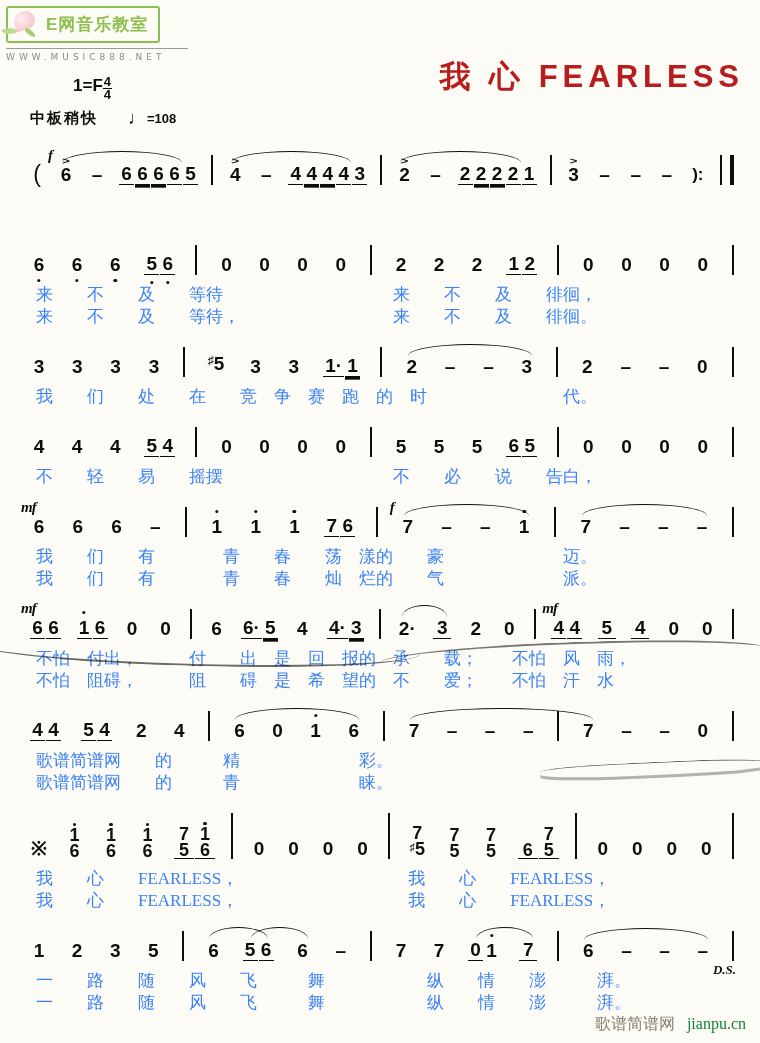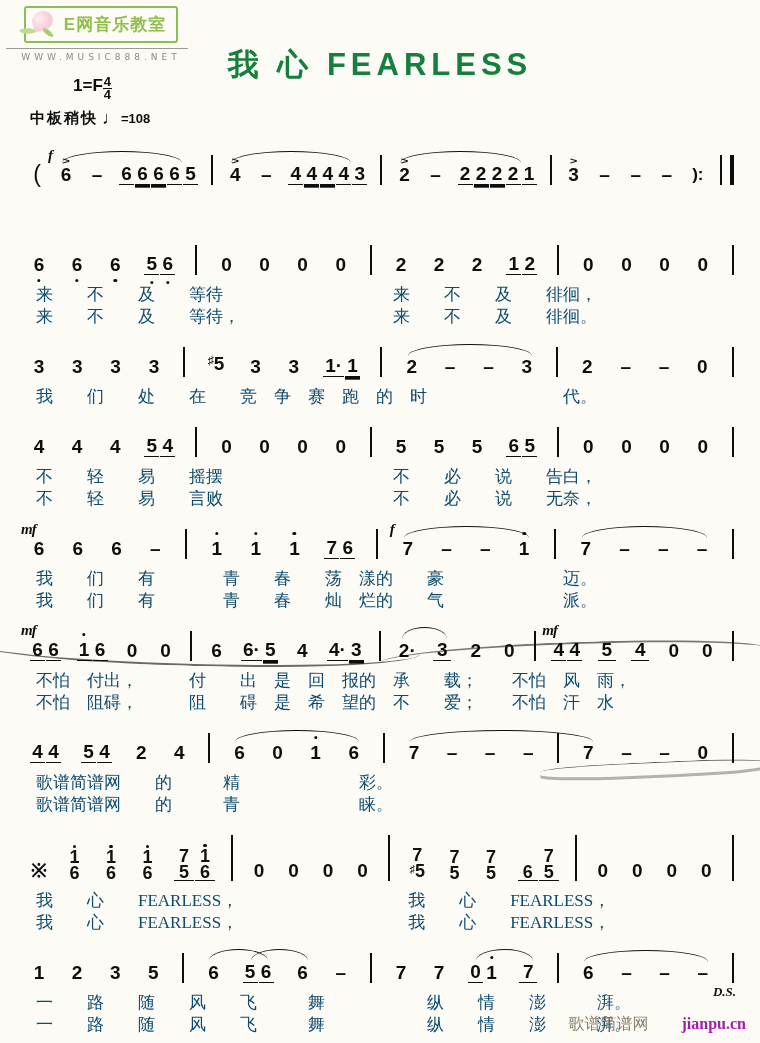--- a/index.html
+++ b/index.html
@@ -1,41 +1,41 @@
 <!DOCTYPE html>
 <html><head>
 <meta charset="utf-8">
 <style>
   html,body{margin:0;padding:0;}
   .page{width:760px;height:1043px;position:relative;background:#fcfbf5;overflow:hidden;
         font-family:"Liberation Sans",sans-serif;color:#111;}
 
   
-  .logo{position:absolute;left:6px;top:6px;width:190px;text-align:center;}
+  .logo{position:absolute;left:6px;top:6px;width:190px;}
   .logo-box{border:2px solid #8abf55;border-radius:3px;padding:5px 10px 5px 38px;position:relative;
             display:inline-block;color:#8fbf4d;font-weight:bold;font-size:17px;letter-spacing:1px;}
   .flower{position:absolute;left:-6px;top:1px;width:40px;height:34px;}
   .petal{position:absolute;left:12px;top:2px;width:21px;height:19px;border-radius:50% 50% 50% 12%;
          background:radial-gradient(circle at 35% 35%,#fdeef1,#f2b9c7);transform:rotate(-15deg);}
   .leaf{position:absolute;background:#a6cf6b;border-radius:0 100% 0 100%;}
   .l1{left:0;top:18px;width:15px;height:8px;transform:rotate(-22deg);background:#bcdb90;}
   .l2{left:22px;top:20px;width:12px;height:7px;transform:rotate(14deg);}
   .logo-rule{border-top:1px solid #9a9a9a;margin:5px 0 3px;width:182px;}
   .logo-url{font-size:9px;color:#8a8a8a;letter-spacing:4px;font-family:"DejaVu Sans",sans-serif;}
 
   
-  .title{position:absolute;left:0;right:0;top:40px;text-align:center;font-size:31px;letter-spacing:5px;
-         margin:4px;font-weight:bold;color:#15803d;}
+  .title{position:absolute;left:0;right:0;top:40px;text-align:right;font-size:31px;letter-spacing:5px;
+         margin:16px;font-weight:bold;color:#b91c1c;}
   .credits{position:absolute;right:18px;top:84px;font-size:17px;line-height:27px;letter-spacing:2px;
            font-family:"Liberation Serif",serif;text-align:right;color:#1a1a1a;}
   .meta{position:absolute;left:30px;top:76px;font-weight:bold;color:#0d0d0d;}
   .keyline{font-size:17px;display:flex;align-items:flex-start;margin-left:43px;}
   .meter{display:inline-flex;flex-direction:column;align-items:center;font-size:13px;line-height:12px;font-weight:bold;}
   .meter .den{border-top:1px solid #0d0d0d;padding:0 1px;}
-  .tempoline{margin-top:7px;font-size:15px;display:flex;align-items:center;gap:4px;letter-spacing:2px;}
+  .tempoline{margin-top:7px;font-size:15px;display:flex;align-items:center;gap:30px;letter-spacing:2px;}
   .bpm{font-size:13px;display:flex;align-items:center;letter-spacing:0;}
   .qnote{font-size:18px;margin-right:1px;}
 
   
   .score{position:absolute;left:28px;top:138px;right:24px;}
   .system{margin-bottom:2px;}
   .system.notes-only{margin-bottom:34px;}
   .notes{display:flex;justify-content:space-between;align-items:flex-end;position:relative;padding:17px 2px 9px;}
 
   .tk{display:inline-block;position:relative;font-weight:bold;font-size:19px;line-height:21px;
@@ -63,26 +63,26 @@
   .cd-dot{width:3.4px;height:3.4px;border-radius:50%;background:#0d0d0d;margin:0 auto 1px;}
   .cd-top{display:block;min-height:16px;}
   .cd-bot{display:block;}
   .bsharp{font-size:11px;position:relative;top:-4px;}
   .segno{font-size:19px;padding:0 1px;}
   .arc{position:absolute;height:11px;border-top:1.7px solid #0d0d0d;
        border-radius:50% 50% 0 0/100% 100% 0 0;pointer-events:none;}
   .ds{position:absolute;right:0;bottom:-8px;font-family:"Liberation Serif",serif;
       font-style:italic;font-weight:bold;font-size:13px;}
   .lyric{font-family:"Liberation Serif",serif;font-size:17px;line-height:22px;white-space:pre;
-         color:#0c4a6e;padding-left:8px;overflow:hidden;}
+         color:#3b82f6;padding-left:8px;overflow:hidden;}
 
   
   .footer{position:absolute;right:14px;bottom:8px;font-size:16px;font-family:"Liberation Serif",serif;}
   .f1{color:#8b8070;margin-right:8px;}
-  .f2{color:#a21caf;font-weight:bold;margin-left:21px;}
+  .f2{color:#15803d;font-weight:normal;}
   .artifact{position:absolute;pointer-events:none;}
   .a1{left:-30px;top:630px;width:450px;height:34px;border-bottom:2px solid rgba(10,10,10,.6);
       border-radius:50%;transform:rotate(1.5deg);}
   .a2{left:380px;top:642px;width:390px;height:26px;border-top:2px solid rgba(10,10,10,.55);
       border-radius:50%;transform:rotate(-2deg);}
   .a3{left:540px;top:762px;width:230px;height:12px;border-top:1.6px solid rgba(10,10,10,.65);
       border-radius:40%;transform:rotate(-2.5deg);box-shadow:0 3px 0 rgba(10,10,10,.3);}
 </style>
 </head>
 <body>
@@ -251,21 +251,20 @@
             <span class="tk u1">5</span>
           </span>
           <span class="bar"></span>
           <span class="tk">0</span>
           <span class="tk">0</span>
           <span class="tk">0</span>
           <span class="tk">0</span>
           <span class="bar"></span>
         </div>
         <div class="lyric">不　　轻　　易　　摇摆　　　　　　　　　　不　　必　　说　　告白，</div>
-        <div class="lyric">不　　轻　　易　　言败　　　　　　　　　　不　　必　　说　　无奈，</div>
       </div>
       <div class="system">
         <div class="notes">
           <span class="tk">6<span class="dyn">mf</span></span>
           <span class="tk">6</span>
           <span class="tk">6</span>
           <span class="tk">–</span>
           <span class="bar"></span>
           <span class="tk od-hi">1</span>
           <span class="tk od-hi">1</span>

